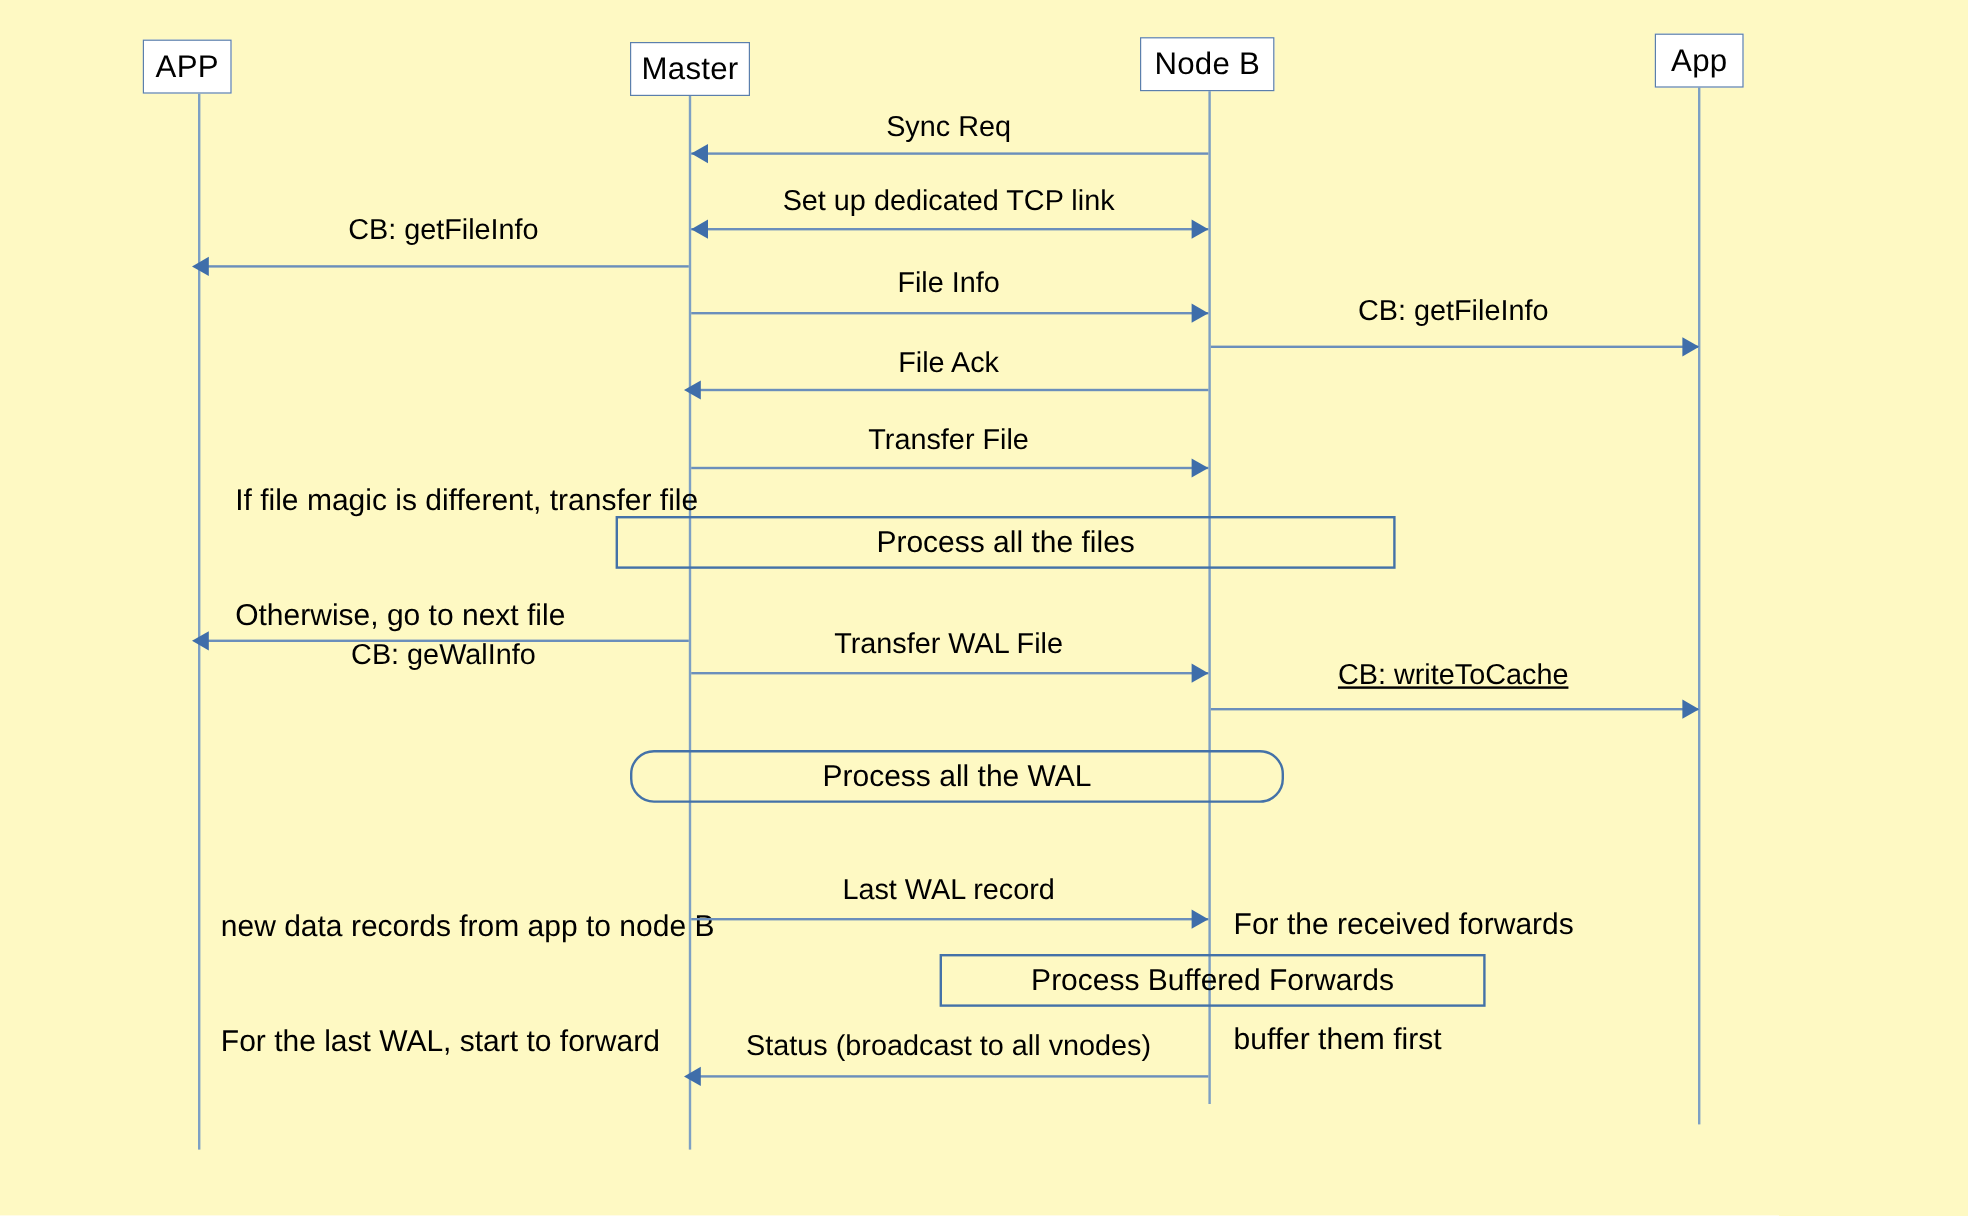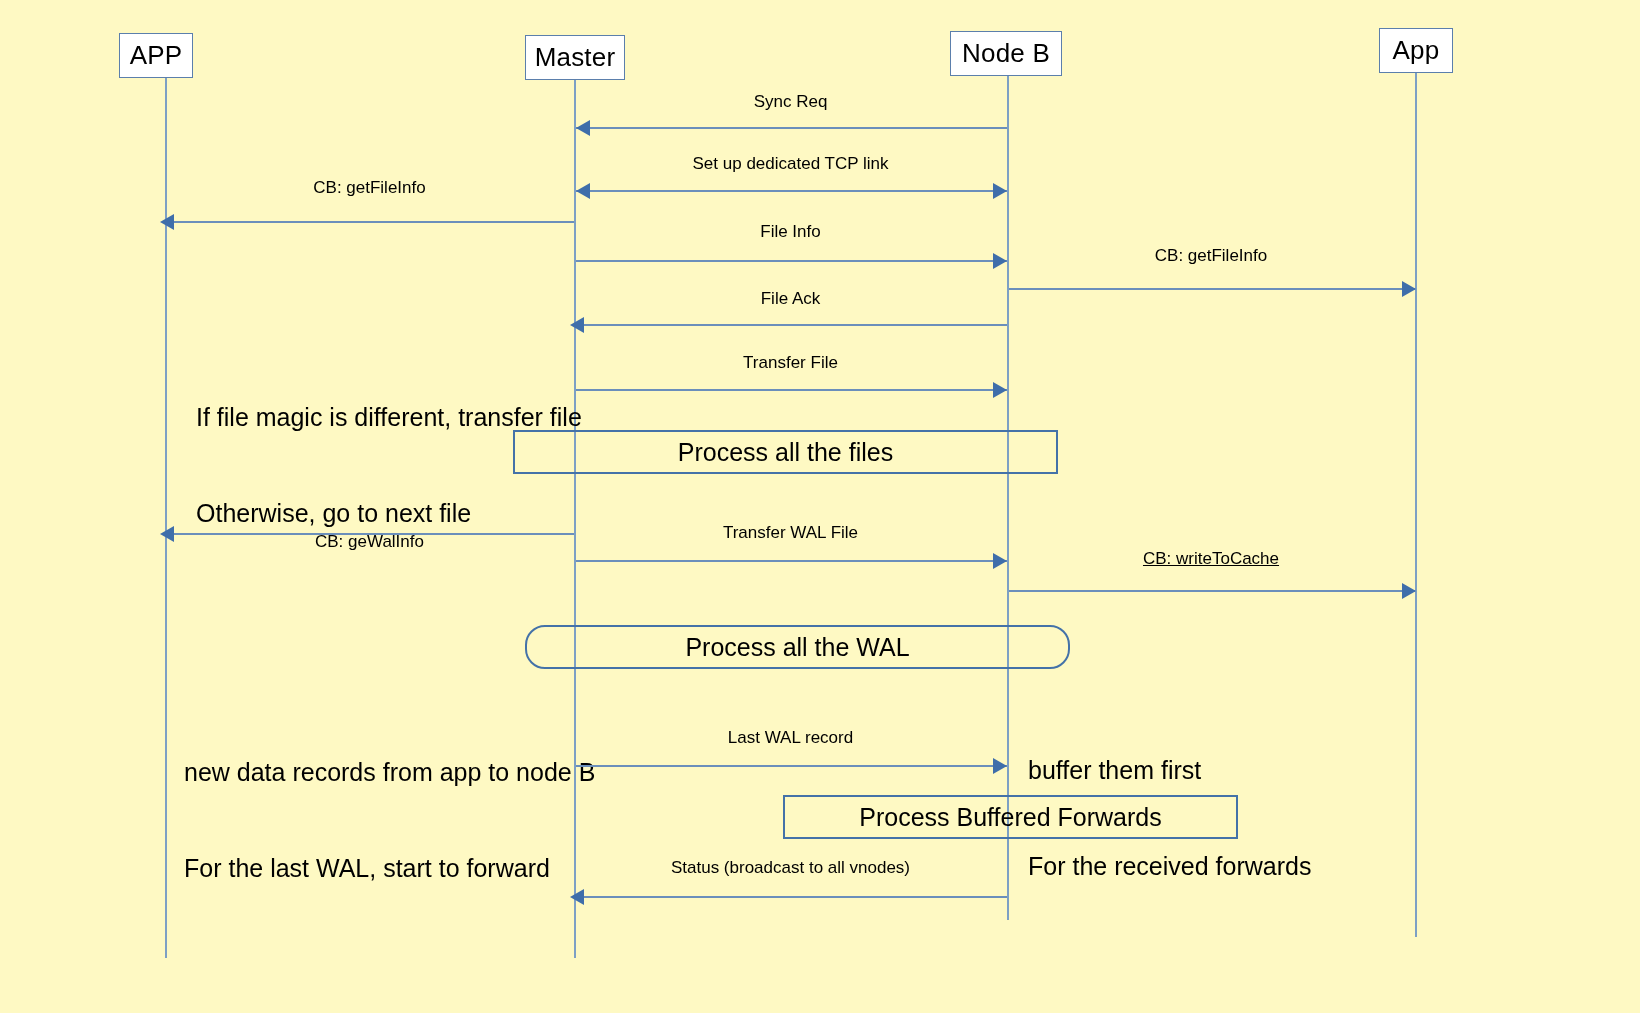--- a/index.html
+++ b/index.html
@@ -29,21 +29,21 @@
     color: #000000;
     letter-spacing: 0.2px;
   }
   .lifeline-line {
     position: absolute;
     width: 1.5px;
     background: #7da0c4;
   }
   .msg-label {
     position: absolute;
-    font-size: 17px;
+    font-size: 24px;
     color: #000000;
     white-space: nowrap;
     text-align: center;
   }
   .note {
     position: absolute;
     font-size: 25px;
     color: #000000;
     line-height: 1.28;
     white-space: pre;
@@ -131,21 +131,21 @@
 
   <div class="note" style="left:196px; top:337px;">
     <div>If file magic is different, transfer file</div>
     <div>Otherwise, go to next file</div>
   </div>
 
   <div class="msg-label" style="left:574px; top:353px; width:433px;">Transfer File</div>
   <div class="arrow-line" style="left:576px; top:389px; width:431px;"></div>
   <div class="arrow-head right" style="left:993px; top:382px;"></div>
 
-  <div class="act-box" style="left:513px; top:430px; width:545px; height:44px;">
+  <div class="act-box" style="left:513px; top:430px; width:650px; height:44px;">
     <span>Process all the files</span>
   </div>
 
   <div class="msg-label" style="left:165px; top:490px; width:409px;margin-top:42px;">CB: geWalInfo</div>
   <div class="arrow-line" style="left:167px; top:533px; width:407px;"></div>
   <div class="arrow-head left" style="left:160px; top:526px;"></div>
 
   <div class="msg-label" style="left:574px; top:523px; width:433px;">Transfer WAL File</div>
   <div class="arrow-line" style="left:576px; top:560px; width:431px;"></div>
   <div class="arrow-head right" style="left:993px; top:553px;"></div>
@@ -157,22 +157,22 @@
   <div class="act-box" style="left:525px; top:625px; width:545px; height:44px;border-radius:20px;">
     <span>Process all the WAL</span>
   </div>
 
   <div class="note" style="left:184px; top:692px;">
     <div>new data records from app to node B</div>
     <div>For the last WAL, start to forward</div>
   </div>
 
   <div class="note" style="left:1028px; top:690px;">
+    <div>For the received forwards</div>
     <div>buffer them first</div>
-    <div>For the received forwards</div>
   </div>
 
   <div class="msg-label" style="left:574px; top:728px; width:433px;">Last WAL record</div>
   <div class="arrow-line" style="left:576px; top:765px; width:431px;"></div>
   <div class="arrow-head right" style="left:993px; top:758px;"></div>
 
   <div class="act-box" style="left:783px; top:795px; width:455px; height:44px;">
     <span>Process Buffered Forwards</span>
   </div>
 

